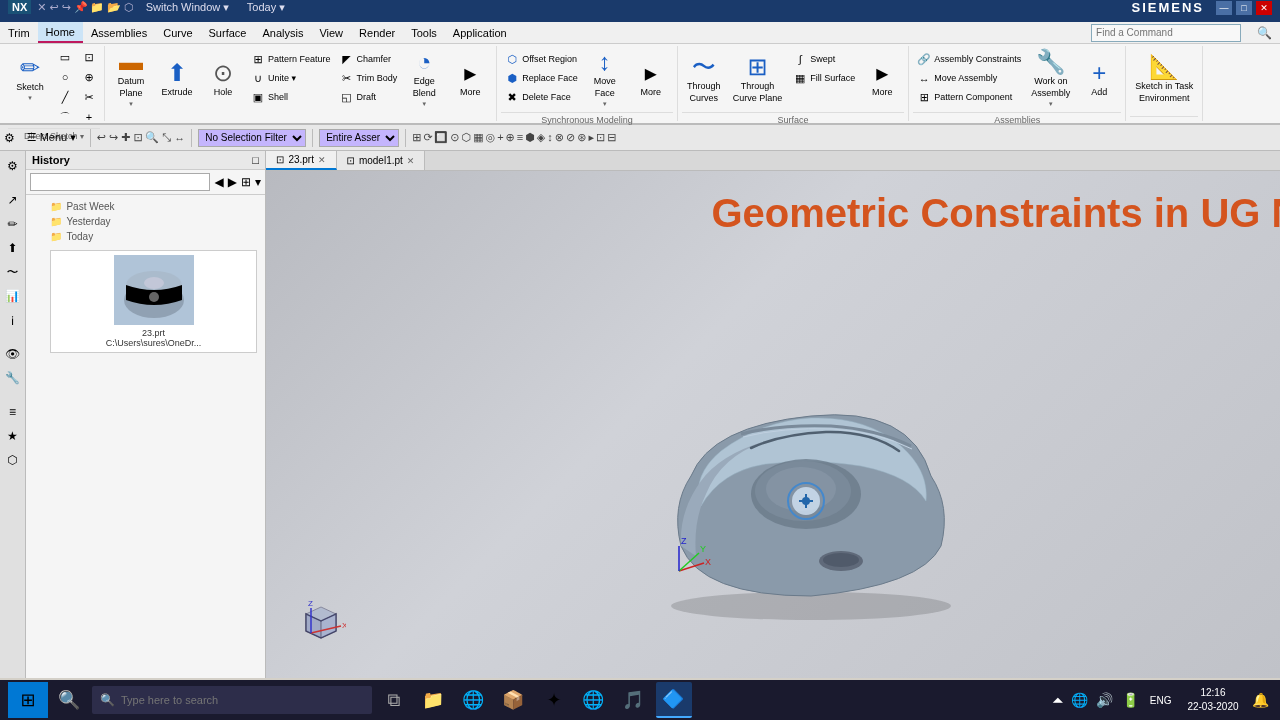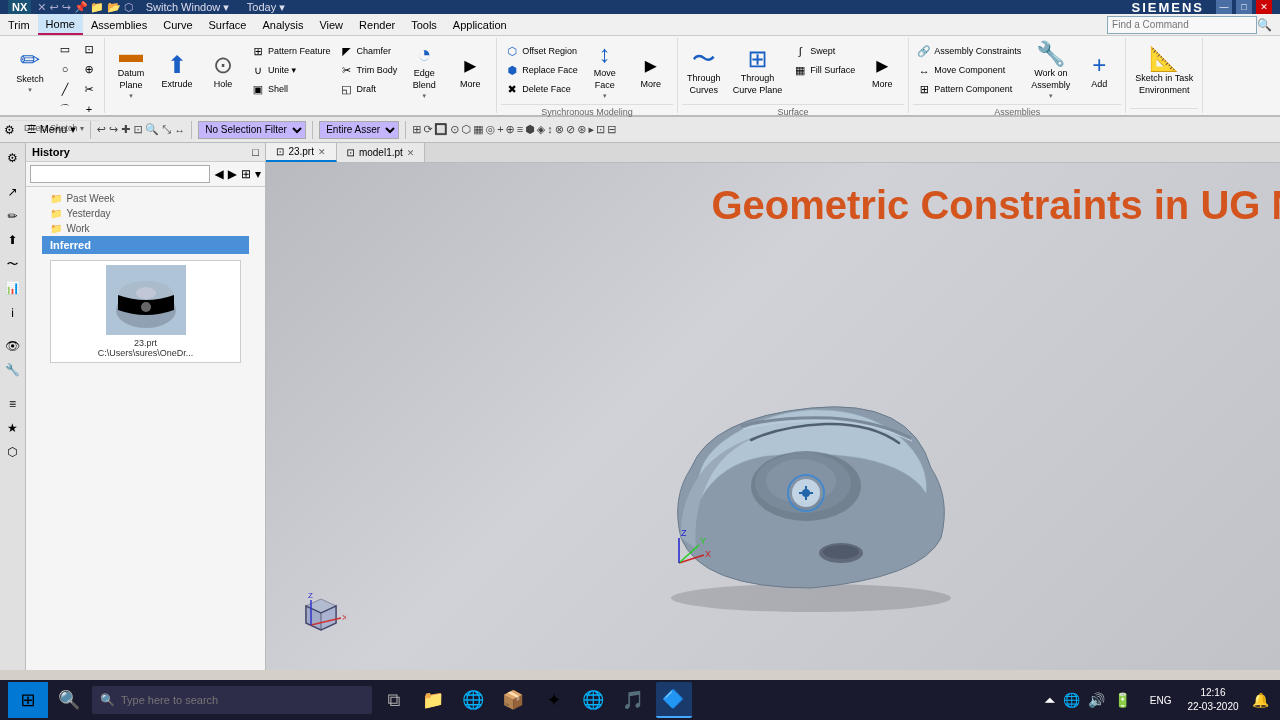--- a/index.html
+++ b/index.html
@@ -1,23 +1,23 @@
 <!DOCTYPE html>
 <html><head>
   <meta charset="utf-8">
   <style>
     * { margin: 0; padding: 0; box-sizing: border-box; }
     body { width: 1280px; height: 720px; overflow: hidden; font-family: 'Segoe UI', Arial, sans-serif; font-size: 11px; background: #d4d0c8; }
 
     
     #titlebar {
-      height: 14px;
+      height: 22px;
       background: linear-gradient(to bottom, #1a3a6b, #1a3a6b);
       display: flex;
-      align-items: center;
+      align-items: flex-start;
       justify-content: space-between;
       color: white;
       padding: 0 8px;
     }
     #titlebar-left { display: flex; align-items: center; gap: 6px; }
     #titlebar-title { font-size: 12px; font-weight: 400; flex: 1; text-align: center; }
     #titlebar-controls { display: flex; gap: 4px; }
     #titlebar-controls span { width: 16px; height: 14px; background: #4a6fa5; display: inline-flex; align-items: center; justify-content: center; font-size: 9px; cursor: pointer; }
     .nx-logo { background: #1a5276; color: #fff; font-weight: bold; padding: 1px 4px; font-size: 11px; }
 
@@ -160,21 +160,21 @@
       align-items: center;
       gap: 4px;
     }
     #history-search input {
       flex: 1;
       height: 18px;
       font-size: 10px;
       border: 1px solid #aaa;
       padding: 0 3px;
     }
-    #history-list { flex: 1; overflow-y: auto; padding: 4px 16px; }
+    #history-list { flex: 1; overflow-y: auto; padding: 4px 0; margin-left: 16px; }
     .history-section {
       padding: 2px 8px;
       font-size: 10px;
       color: #555;
       display: flex;
       align-items: center;
       gap: 4px;
     }
     .history-section::before { content: '📁'; font-size: 10px; }
     .history-selected {
@@ -398,21 +398,21 @@
   <div class="menu-item">Trim</div>
   <div class="menu-item active">Home</div>
   <div class="menu-item">Assemblies</div>
   <div class="menu-item">Curve</div>
   <div class="menu-item">Surface</div>
   <div class="menu-item">Analysis</div>
   <div class="menu-item">View</div>
   <div class="menu-item">Render</div>
   <div class="menu-item">Tools</div>
   <div class="menu-item">Application</div>
-  <div style="margin-left:auto;padding-right:8px;display:flex;align-items:center;gap:0;">
+  <div style="margin-left:auto;padding-right:8px;display:flex;align-items:center;gap:16px;">
     <input id="nx-search" type="text" placeholder="Find a Command" style="height: 18px; width: 150px; font-size: 10px; border: 1px solid rgb(136, 170, 187); background: rgb(248, 248, 248); padding: 0px 4px;">
     <span style="font-size:12px;cursor:pointer;">🔍</span>
   </div>
 </div>
 
 <div id="ribbon">
   <div id="ribbon-content">
 
     <div class="ribbon-group">
       <div class="ribbon-group-content">
@@ -572,21 +572,21 @@
 
     <div class="ribbon-group">
       <div class="ribbon-group-content">
         <div style="display:flex;flex-direction:column;gap:1px;padding-top:2px;">
           <div class="ribbon-btn-small">
               <span class="icon-sm">🔗</span>
               <span>Assembly Constraints</span>
             </div>
           <div class="ribbon-btn-small">
               <span class="icon-sm">↔</span>
-              <span>Move Component</span>
+              <span>Move Assembly</span>
             </div>
           <div class="ribbon-btn-small">
               <span class="icon-sm">⊞</span>
               <span>Pattern Component</span>
             </div>
         </div>
         <div class="ribbon-big-btn">
           <span class="big-icon">🔧</span>
           <span>Work on</span>
           <span>Assembly</span>
@@ -686,22 +686,21 @@
     <div id="history-search">
       <input type="text" style="flex: 1 1 0%; height: 18px; font-size: 10px; border: 1px solid rgb(170, 170, 170); padding: 0px 3px;">
       <span style="cursor:pointer;font-size:12px;">◀</span>
       <span style="cursor:pointer;font-size:12px;">▶</span>
       <span style="cursor:pointer;font-size:12px;">⊞</span>
       <span style="cursor:pointer;font-size:12px;">▾</span>
     </div>
     <div id="history-list">
       <div class="history-section">Past Week</div>
       <div class="history-section">Yesterday</div>
-      <div class="history-section">Work</div>
-      <div class="history-selected">Inferred</div>
+      <div class="history-section">Today</div>
       <div class="history-card">
         <div class="history-card-thumb">
 
           <svg width="80" height="70" viewBox="0 0 80 70">
             <ellipse cx="40" cy="45" rx="30" ry="18" fill="#8899aa" opacity="0.8"></ellipse>
             <ellipse cx="40" cy="30" rx="28" ry="14" fill="#aabbcc"></ellipse>
             <path d="M 12 45 Q 40 55 68 45 L 68 30 Q 40 40 12 30 Z" fill="#9aabbб"></path>
             <ellipse cx="40" cy="28" rx="10" ry="6" fill="#ccd" opacity="0.7"></ellipse>
             <circle cx="40" cy="42" r="5" fill="#fff" opacity="0.4"></circle>
           </svg>
@@ -805,20 +804,20 @@
   <div class="taskbar-icon">✦</div>
   <div class="taskbar-icon">🌐</div>
   <div class="taskbar-icon">🎵</div>
   <div class="taskbar-icon" style="background:#1a3a6b;border-bottom:2px solid #4af;">🔷</div>
 
   <div id="taskbar-right">
     <span class="tray-icon">⏶</span>
     <span class="tray-icon">🌐</span>
     <span class="tray-icon">🔊</span>
     <span class="tray-icon">🔋</span>
-    <span style="font-size:10px;padding:0 4px;cursor:pointer;margin-left:8px;">ENG</span>
+    <span style="font-size:10px;padding:0 4px;cursor:pointer;">ENG</span>
     <div id="clock" style="cursor:pointer;">
       <div>12:16</div>
       <div>22-03-2020</div>
     </div>
     <span class="tray-icon">🔔</span>
   </div>
 </div>
 
 </body></html>

